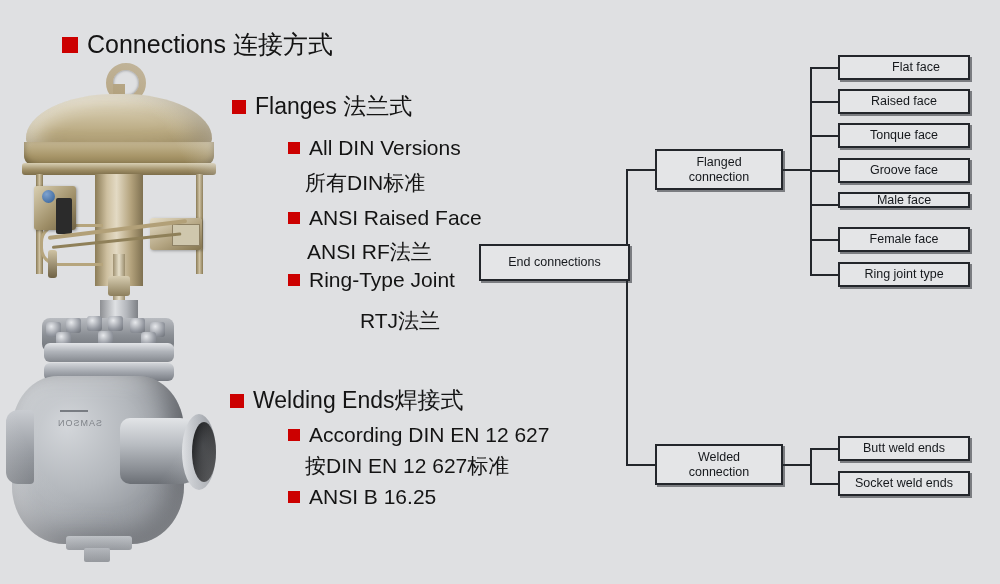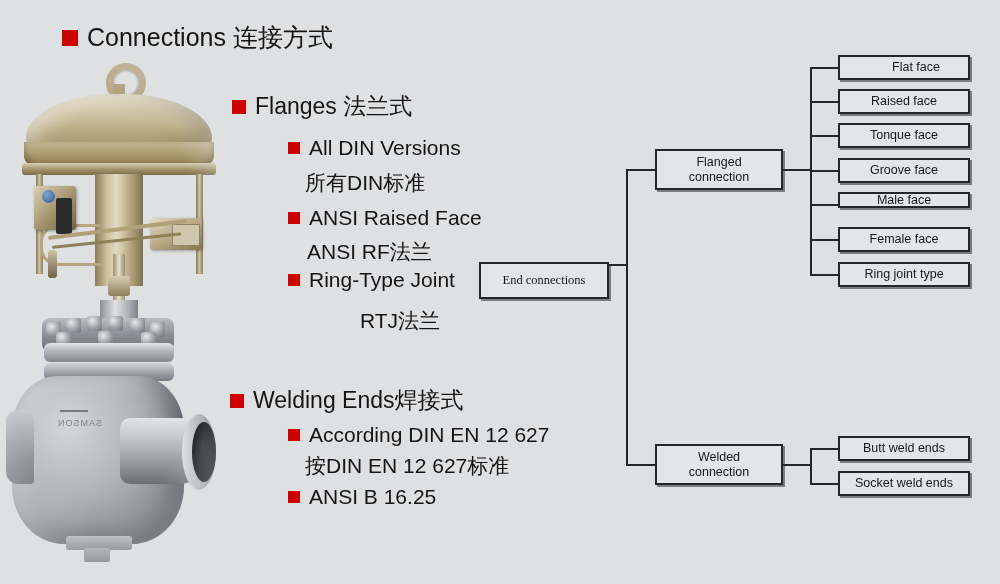--- a/index.html
+++ b/index.html
@@ -229,21 +229,21 @@
     <div class="mark">SAMSON</div>
     <div class="mark2"></div>
     <div class="vp neck"></div>
     <div class="vp weldring"></div>
     <div class="vp bore"></div>
     <div class="vp foot"></div>
     <div class="vp foot2"></div>
     <div class="fade"></div>
   </div>
 
-  <div class="row" style="left:62px;top:25px;">
+  <div class="row" style="left:62px;top:32px;">
     <span class="bullet b1"></span>
     <span class="txt t1">Connections 连接方式</span>
   </div>
 
   <div class="row" style="left:232px;top:95px;">
     <span class="bullet b2"></span>
     <span class="txt t2">Flanges 法兰式</span>
   </div>
 
   <div class="row" style="left:288px;top:137px;">
@@ -301,21 +301,21 @@
   <div class="line h" style="left:810px;top:170px;width:29px;"></div>
   <div class="line h" style="left:810px;top:204px;width:29px;"></div>
   <div class="line h" style="left:810px;top:239px;width:29px;"></div>
   <div class="line h" style="left:810px;top:274px;width:29px;"></div>
 
   <div class="line h" style="left:782px;top:464px;width:30px;"></div>
   <div class="line v" style="left:810px;top:448px;height:36px;"></div>
   <div class="line h" style="left:810px;top:448px;width:29px;"></div>
   <div class="line h" style="left:810px;top:483px;width:29px;"></div>
 
-  <div class="box" style="left:479px;top:262px;width:130px;height:37px;font-family:Liberation Serif, serif;">
+  <div class="box" style="left:479px;top:244px;width:151px;height:37px;">
     <span>End connections</span>
   </div>
 
   <div class="box two-line" style="left:655px;top:149px;width:128px;height:41px;">
     <span>Flanged</span>
     <span>connection</span>
   </div>
 
   <div class="box two-line" style="left:655px;top:444px;width:128px;height:41px;">
     <span>Welded</span>

